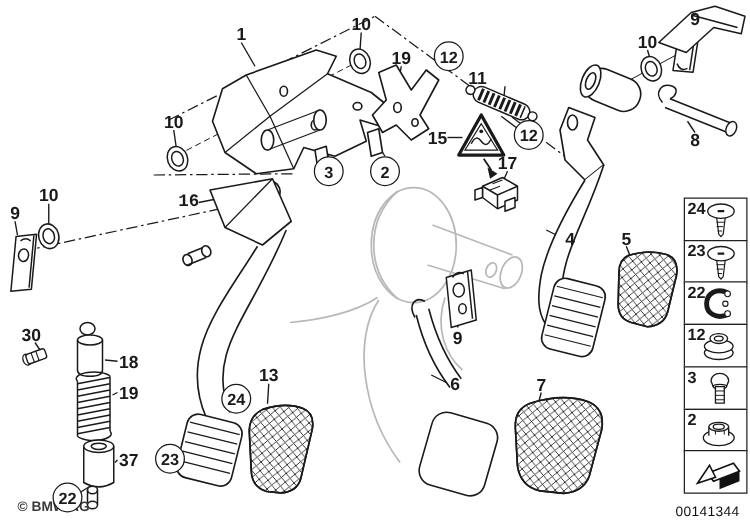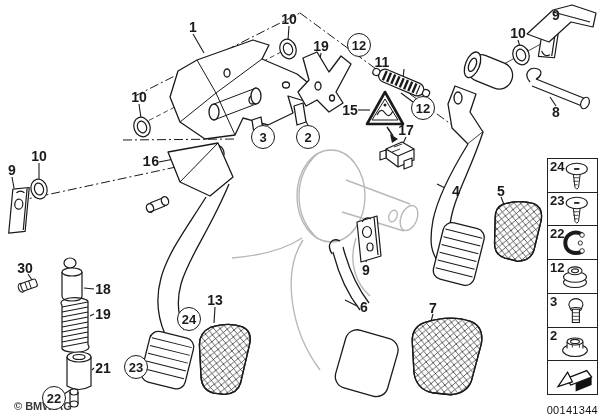--- a/index.html
+++ b/index.html
@@ -13,21 +13,21 @@
   .callout.circled { width:22px; height:22px; border:1.8px solid var(--line); border-radius:50%;
              background:var(--background); display:flex; align-items:center; justify-content:center;
              font-size:13px; }
   .legend { position:absolute; left:547px; top:158px; width:51px; z-index:4; }
   .legend-box { position:relative; box-sizing:border-box; height:35px; border:1.3px solid #222;
              margin-top:-1.3px; background:var(--background); }
   .legend-box:first-child { margin-top:0; }
   .legend-num { position:absolute; left:2px; top:0px; font:700 13px "Liberation Sans",sans-serif;
              color:var(--line); }
   .legend-icon { position:absolute; right:0px; bottom:1px; }
-  .doc-number { position:absolute; left:534px; top:404px; width:64px; text-align:right;
+  .doc-number { position:absolute; left:534px; top:404px; width:64px; text-align:center;
              font:400 11px "Liberation Sans",sans-serif; color:#111; letter-spacing:.3px; z-index:4; }
   .copyright { position:absolute; left:14px; top:400px; font:700 11px "Liberation Sans",sans-serif;
              color:#3a3a3a; z-index:4; }
 </style>
 </head>
 <body>
 
 <div class="stage">
 
 <svg class="diagram" width="600" height="420" viewBox="0 0 600 420">
@@ -274,21 +274,21 @@
       <div class="callout" style="left: 39px; top: 156px;">10</div>
       <div class="callout" style="left: 12px; top: 170px;">9</div>
       <div class="callout" style="left: 456px; top: 191px;">4</div>
       <div class="callout" style="left: 501px; top: 191px;">5</div>
       <div class="callout" style="left: 366px; top: 270px;">9</div>
       <div class="callout" style="left: 25px; top: 268px;">30</div>
       <div class="callout" style="left: 103px; top: 289px;">18</div>
       <div class="callout" style="left: 103px; top: 314px;">19</div>
       <div class="callout" style="left: 215px; top: 300px;">13</div>
       <div class="callout circled" style="left: 189px; top: 319px;">24</div>
-      <div class="callout" style="left: 103px; top: 368px;">21</div>
+      <div class="callout" style="left: 103px; top: 368px;">37</div>
       <div class="callout circled" style="left: 136px; top: 367px;">23</div>
       <div class="callout" style="left: 364px; top: 307px;">6</div>
       <div class="callout" style="left: 433px; top: 308px;">7</div>
       <div class="callout circled" style="left: 54px; top: 398px;">22</div>
     </div>
 
 <div class="legend">
   <div class="legend-box">
     <span class="legend-num">24</span>
     <svg class="legend-icon" width="44" height="30" viewBox="0 0 44 34" stroke="#1a1a1a" fill="#fff">

